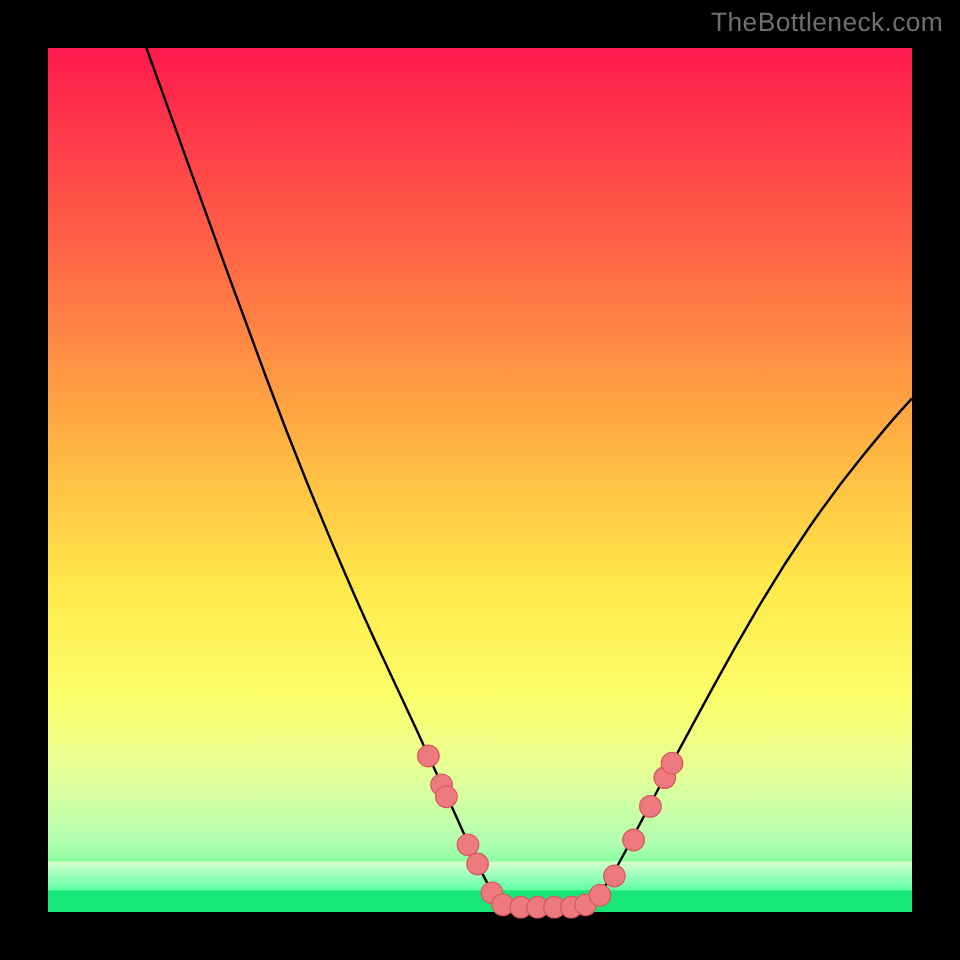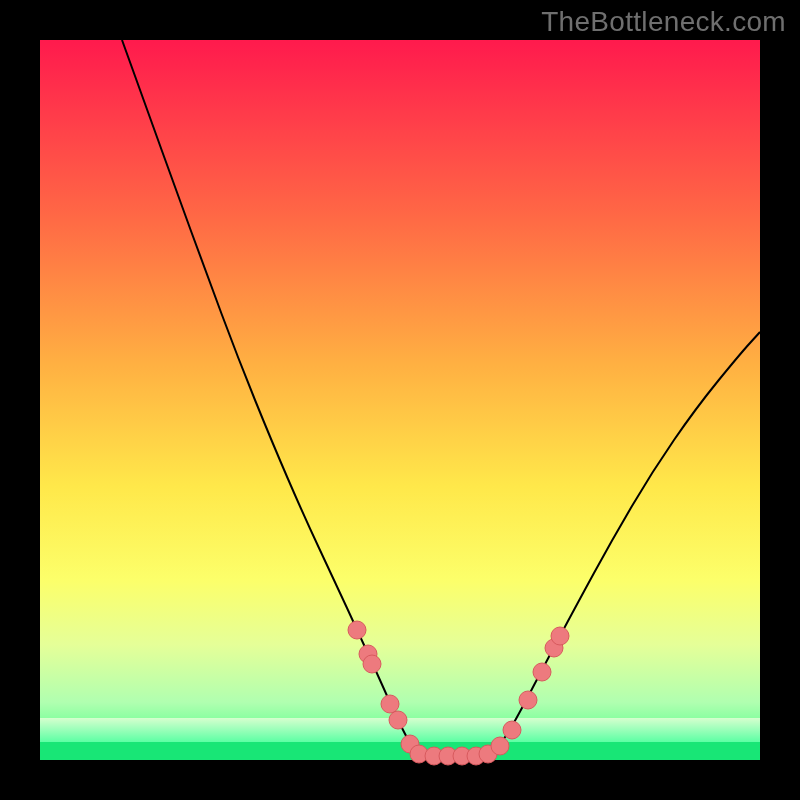--- a/index.html
+++ b/index.html
@@ -52,21 +52,21 @@
     bottom: 18px;
     width: 100%;
     height: 24px;
     background: linear-gradient(to bottom, #d6ffce 0%, #5cffa4 100%);
   }
   .source-label {
     position: absolute;
     top: 6px;
     right: 14px;
     color: #6f6f6f;
-    font-size: 28px;
+    font-size: 22px;
     font-weight: 500;
     letter-spacing: 0.3px;
   }
   svg.overlay {
     position: absolute;
     left: 0;
     top: 0;
     width: 720px;
     height: 720px;
     overflow: visible;

